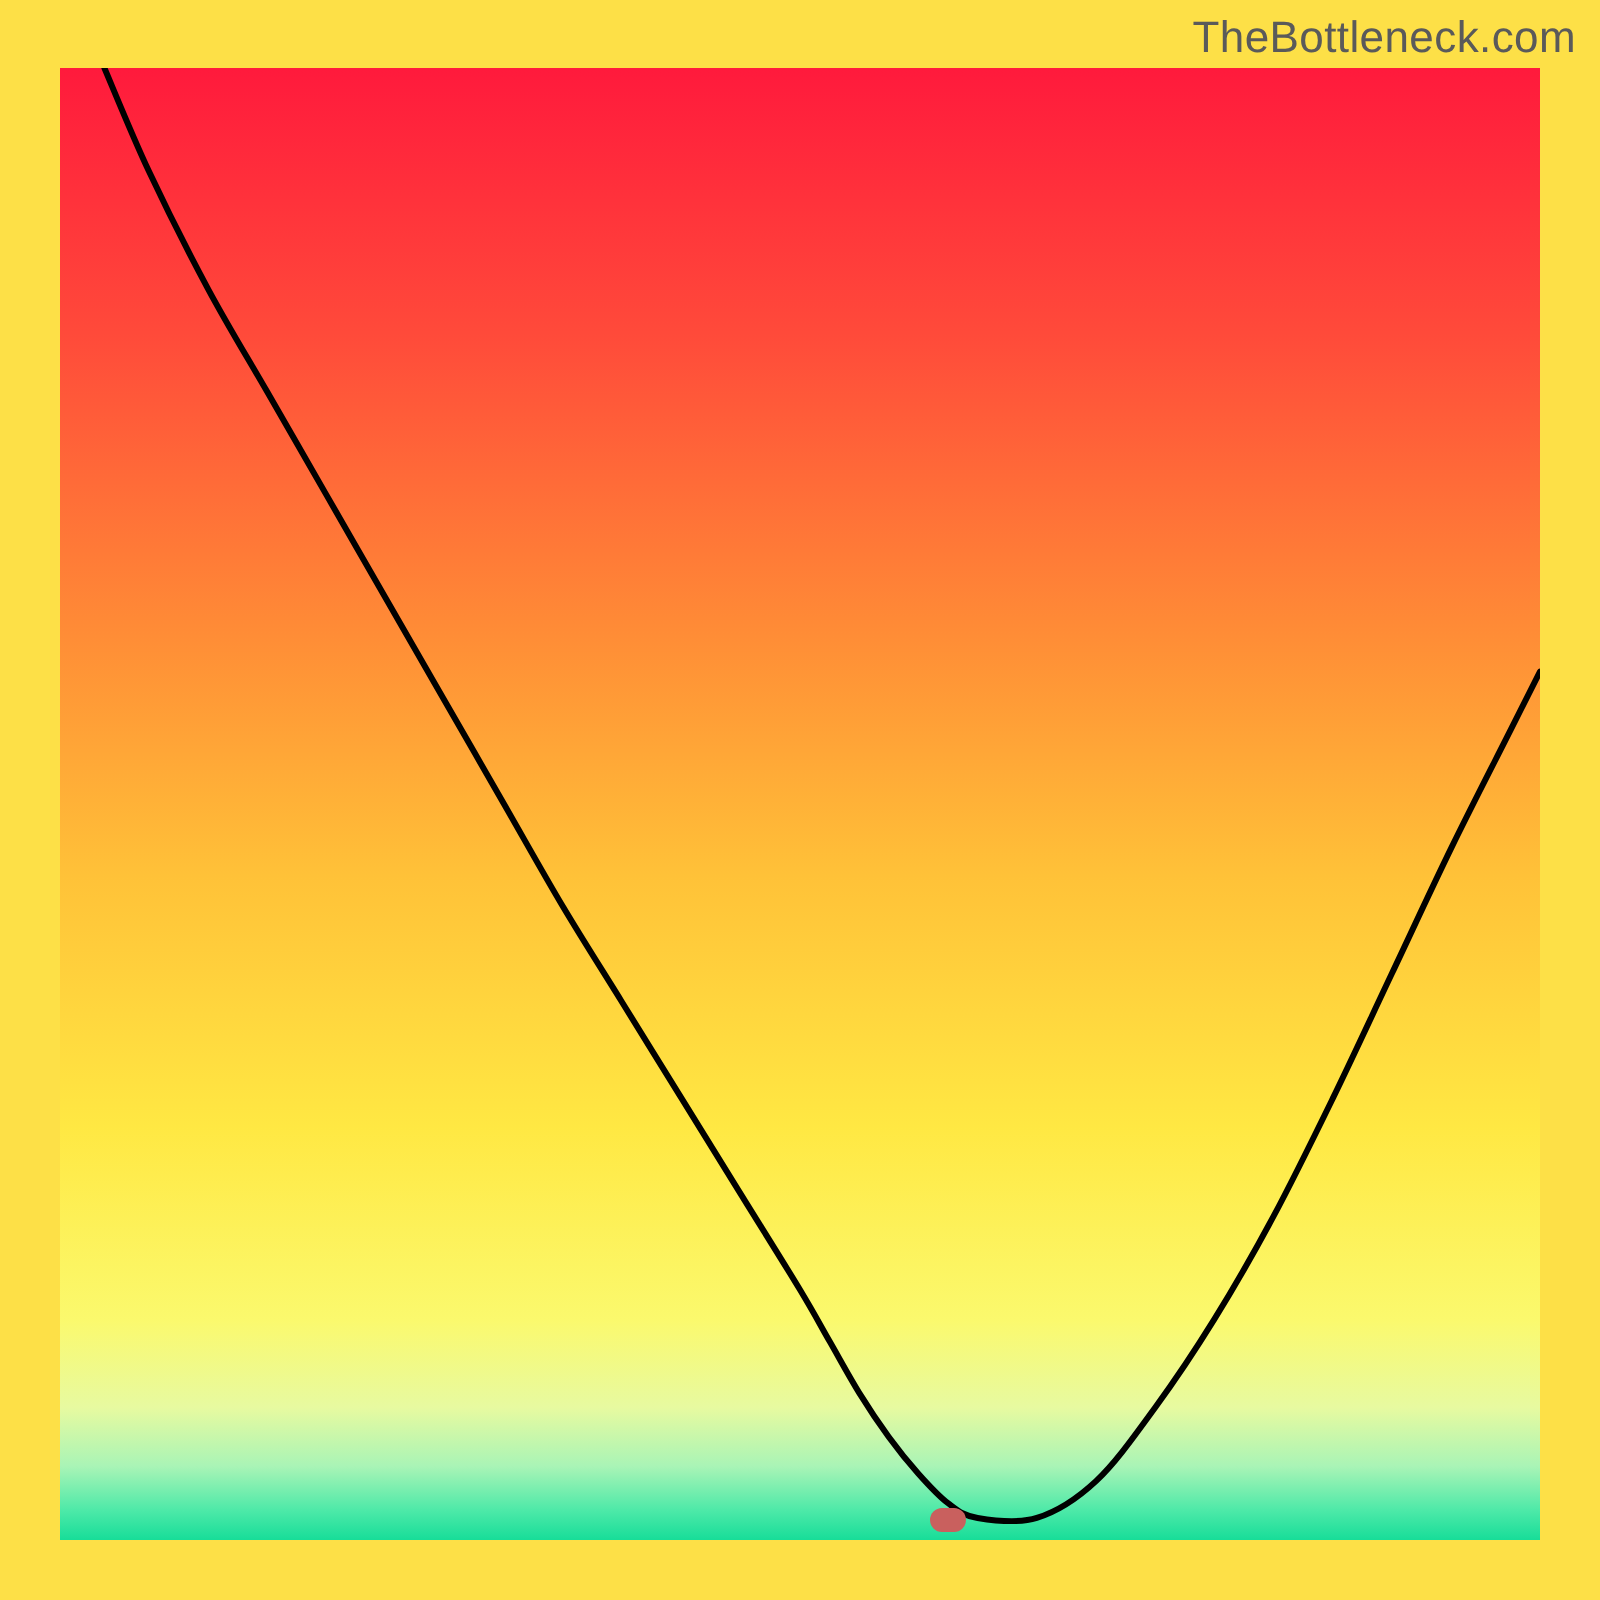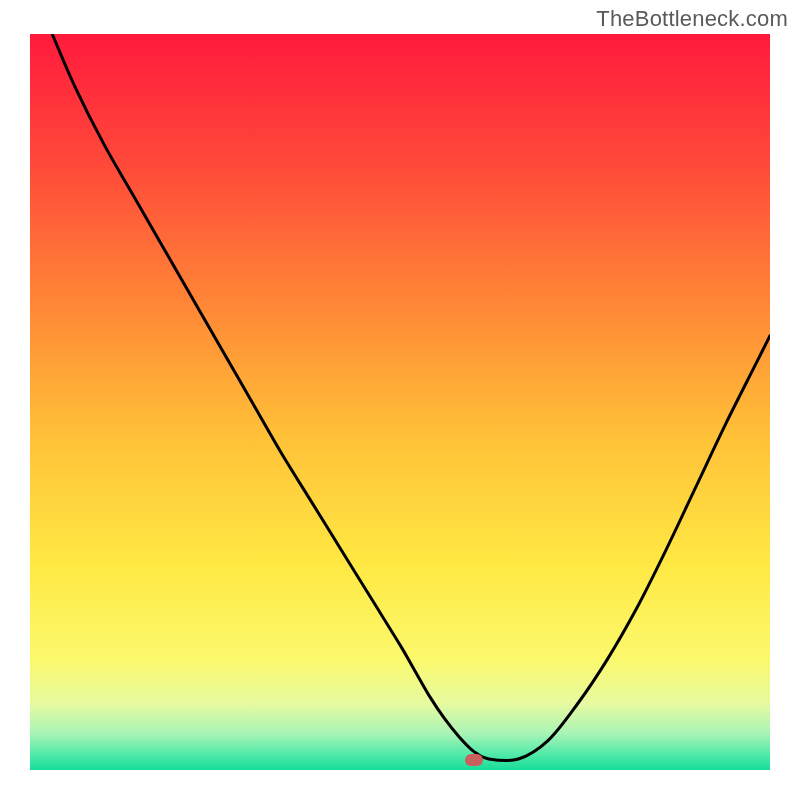--- a/index.html
+++ b/index.html
@@ -1,20 +1,20 @@
 <!DOCTYPE html>
 <html><head>
 <meta charset="utf-8">
 <style>
   * { margin: 0; padding: 0; box-sizing: border-box; }
   html, body { width: 800px; height: 800px; overflow: hidden; background: #000; }
   .outer {
     width: 800px;
     height: 800px;
-    background: #ffffff;
+    background: #fde047;
     position: relative;
   }
   .watermark {
     position: absolute;
     top: 6px;
     right: 12px;
     font-family: Arial, Helvetica, sans-serif;
     font-size: 22px;
     color: #5a5a5a;
     font-weight: 500;

